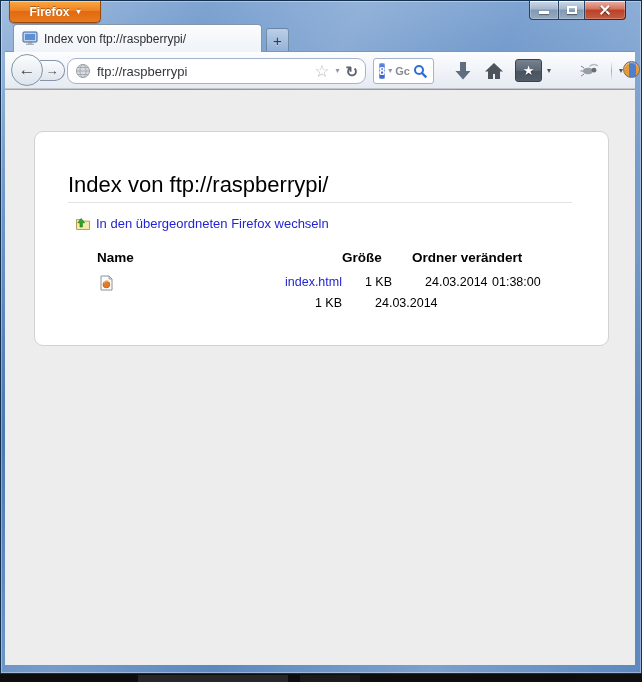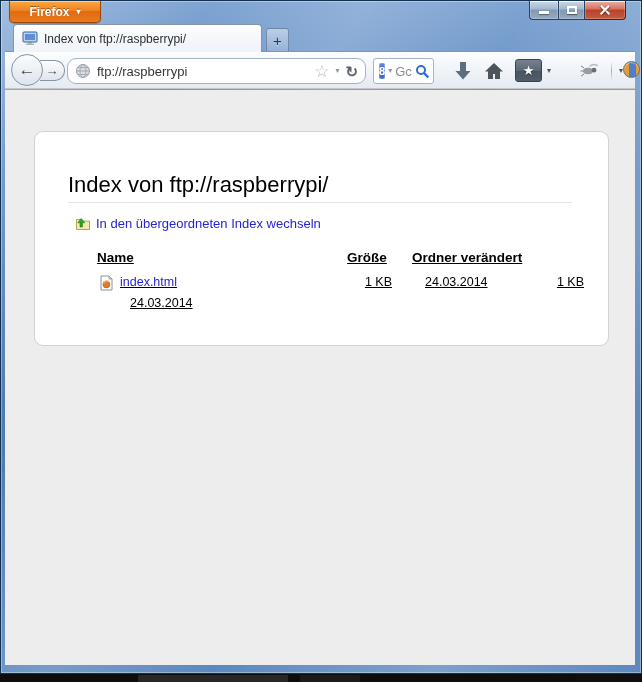--- a/index.html
+++ b/index.html
@@ -71,21 +71,21 @@
   .url-text { flex:1; white-space:nowrap; overflow:hidden; }
   .star-o { font-size:17px; color:#b6bac0; line-height:1; }
   .caret { font-size:8px; color:#8d96a2; line-height:1; }
   .reload { font-size:15px; color:#5d646c; line-height:1; font-weight:bold; }
   .searchbox { position:absolute; left:368px; top:6px; width:61px; height:26px;
     background:#fff; border:1px solid #a3b4cc; border-radius:3px;
     display:flex; align-items:center; gap:3px; padding:0 5px; }
   .g-badge { width:16px; height:16px; border-radius:2px; background:linear-gradient(#5b85e0,#3a63c8);
     color:#fff; font-size:11px; font-weight:bold; display:flex; align-items:center; justify-content:center;
     box-shadow: inset 0 0 0 1px rgba(255,255,255,.25); }
-  .search-text { font-size:13px; color:#868c94; }
+  .search-text { font-size:11px; color:#868c94;font-weight:bold; }
   .tool-ico { position:absolute; display:flex; align-items:center; justify-content:center; }
   .divider { position:absolute; left:606px; top:9px; width:1px; height:20px;
     background:linear-gradient(rgba(120,130,145,0), rgba(120,130,145,.6), rgba(120,130,145,0)); }
   .bm-btn { position:absolute; left:510px; top:7px; width:27px; height:23px; border-radius:3px;
     background:linear-gradient(#76828f 0%, #5b6775 50%, #49545f 51%, #525d69 100%);
     border:1px solid #3a434d; display:flex; align-items:center; justify-content:center;
     color:#fff; font-size:13px; text-shadow:0 1px 1px rgba(0,0,0,.4); }
   .addon-circle { position:absolute; left:618px; top:9px; width:17px; height:17px; border-radius:50%;
     background:linear-gradient(90deg, #e49b36 0 5px, #4d7ecf 5px 12px, #e49b36 12px);
     border:1px solid #6d6d6d; box-shadow: inset 0 1px 1px rgba(255,255,255,.5); }
@@ -94,25 +94,25 @@
   .content { position:absolute; left:4px; right:6px; top:89px; bottom:8px; background:#ededed; }
   .card { position:absolute; left:29px; top:41px; width:575px; height:215px;
     background:#fff; border:1px solid #d2d2d2; border-radius:9px; }
   .card-heading { margin:40px 36px 0 33px; font-size:22px; font-weight:400; color:#000; line-height:1.15; }
   .card-hr { margin:5px 36px 0 33px; border:none; border-top:1px solid #e3e3e3; }
   .up-row { margin:13px 36px 0 40px; display:flex; align-items:center; gap:5px;
     font-size:13px; }
   .link { color:#2424d4; text-decoration:none; cursor:pointer; }
 
   .listing { margin:19px 8px 0 62px; display:grid; grid-template-columns:245px 50px 100px 92px;
-    font-size:12.5px; color:#000;text-decoration:underline; }
+    font-size:12.5px; color:#000; }
   .lh { font-weight:bold; font-size:13.5px; padding-bottom:7px; }
-  .lh.size { text-align:center; }
+  .lh.size { text-align:left; }
   .lh.mod { grid-column:3 / 5; padding-left:20px; }
-  .cell { line-height:21px; height:21px; }
+  .cell { line-height:21px; height:21px;justify-content:space-between; }
   .cell.name { display:flex; align-items:center; gap:6px; padding-left:2px; }
   .cell.size { text-align:right; }
   .cell.date { padding-left:33px; }
   .file-ico { flex:0 0 auto; display:inline-flex; }
 
   
   .taskbar { position:absolute; left:0; right:0; bottom:0; height:8px; background:#0d0d0d; }
   .tb-seg { position:absolute; top:1px; height:7px; background:#272727; }
   .tb-seg.a { left:138px; width:150px; }
   .tb-seg.b { left:300px; width:60px; background:#1b1b1b; }
@@ -232,41 +232,42 @@
         <h1 class="card-heading">Index von ftp://raspberrypi/</h1>
         <hr class="card-hr">
 
         <div class="up-row">
           <span class="file-ico">
             <svg width="16" height="15" viewBox="0 0 16 15">
                 <path d="M1.5 13.5v-10h4.2l1.2 1.6h7.6v8.4z" fill="#f5eaa8" stroke="#b6a14e"></path>
                 <path d="M5 11V6.8H2.8L6.2 2.5l3.4 4.3H7.4V11z" fill="#2fa42f" stroke="#157a15" stroke-width=".6"></path>
               </svg>
           </span>
-          <a class="link">In den übergeordneten Index wechseln</a>
+          <a class="link">In den übergeordneten Firefox wechseln</a>
         </div>
 
         <div class="listing">
           <div class="lh">Name</div>
           <div class="lh size">Größe</div>
           <div class="lh mod">Ordner verändert</div>
 
           <div class="cell name">
             <span class="file-ico">
               <svg width="15" height="16" viewBox="0 0 15 16">
                   <path d="M2 1h8l3 3v11H2z" fill="#fff" stroke="#8a9098"></path>
                   <path d="M10 1v3h3z" fill="#e8eaec" stroke="#8a9098" stroke-width=".8"></path>
                   <circle cx="7.4" cy="9.4" r="3.5" fill="#e2782a" stroke="#9e4f14" stroke-width=".5"></circle>
                   <path d="M4.6 8.3a3.5 3.5 0 0 1 5.5-1.6" stroke="#f6c471" fill="none" stroke-width="1.1"></path>
                 </svg>
             </span>
             <a class="link">index.html</a>
           </div>
           <div class="cell size">1 KB</div>
           <div class="cell date">24.03.2014</div>
+          <div class="cell time">01:38:00</div>
 
           <div class="cell size">1 KB</div>
           <div class="cell date">24.03.2014</div>
         </div>
       </div>
     </div>
   </div>
 
   <div class="taskbar">
     <div class="tb-seg a"></div>

